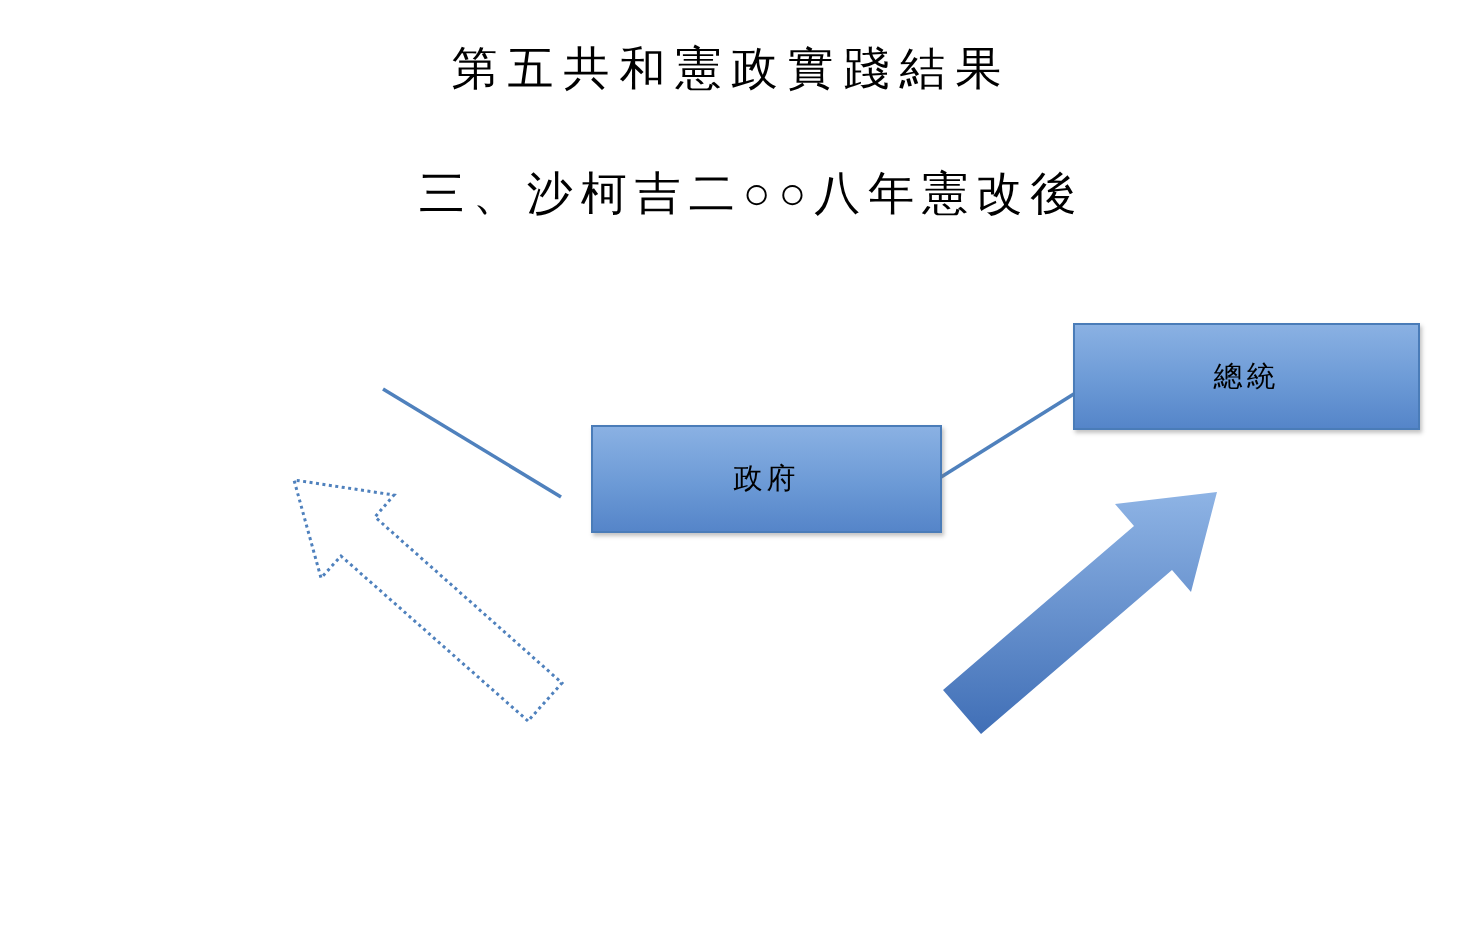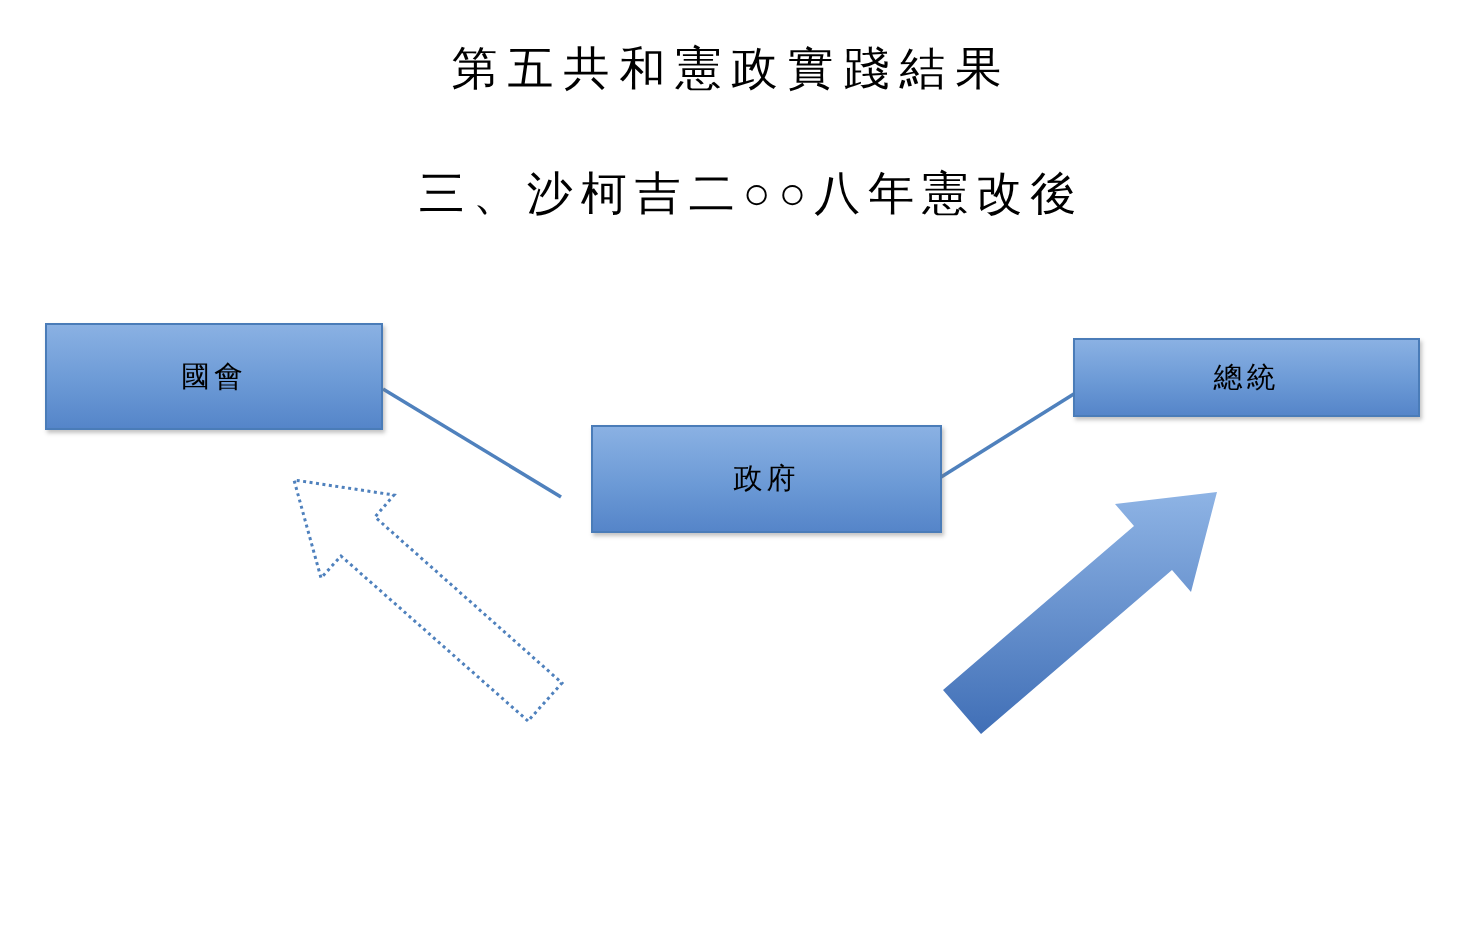--- a/index.html
+++ b/index.html
@@ -57,21 +57,21 @@
       var(--box-fill-mid, #6C9AD6) 55%,
       var(--box-fill-bottom, #5585C9) 100%);
     border: 2px solid var(--box-border, #4A7CB8);
     box-shadow: 2px 3px 4px rgba(120,120,120,0.45);
     box-sizing: border-box;
     color: #000000;
     font-size: 29px;
     letter-spacing: 4px;
   }
   .box-parliament { left: 45px;   top: 323px; width: 338px; height: 107px; }
-  .box-president  { left: 1073px; top: 323px; width: 347px; height: 79px; margin-top: 15px; }
+  .box-president  { left: 1073px; top: 323px; width: 347px; height: 107px; }
   .box-government { left: 557px;  top: 425px; width: 351px; height: 108px; margin-left: 34px; }
   .box-people     { left: 443px;  top: 738px; width: 602px; height: 127px; }
   .connector {
     stroke: var(--connector, #4F81BD);
     stroke-width: 3.5;
     fill: none;
   }
   .arrow-dotted {
     fill: #ffffff;
     stroke: var(--dotted-arrow-border, #4F81BD);
@@ -102,23 +102,20 @@
 
     <line class="connector" x1="383" y1="389" x2="561" y2="497"></line>
 
     <line class="connector" x1="906" y1="499" x2="1077" y2="392"></line>
 
     <polygon class="arrow-dotted" points="528,721 341,556 321,578 294,480 394,495 375,517 562,683"></polygon>
 
     <polygon class="arrow-solid" points="943,690 1134,526 1115,504 1217,492 1191,592 1172,570 981,734"></polygon>
   </svg>
 
-  <div class="box box-parliament">
-    <span>國會</span>
-  </div>
 
   <div class="box box-president">
     <span>總統</span>
   </div>
 
   <div class="box box-government">
     <span>政府</span>
   </div>
 
 

